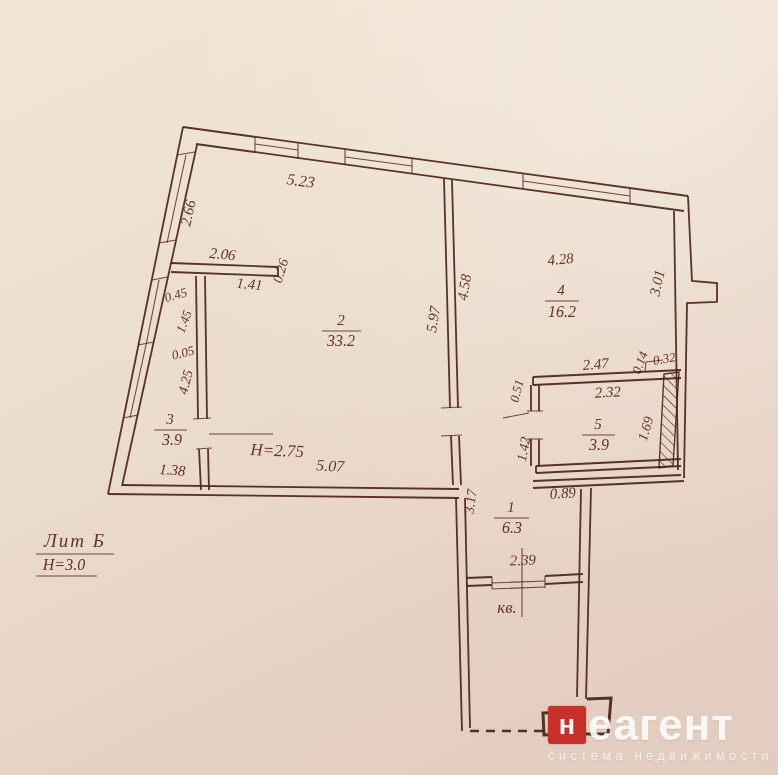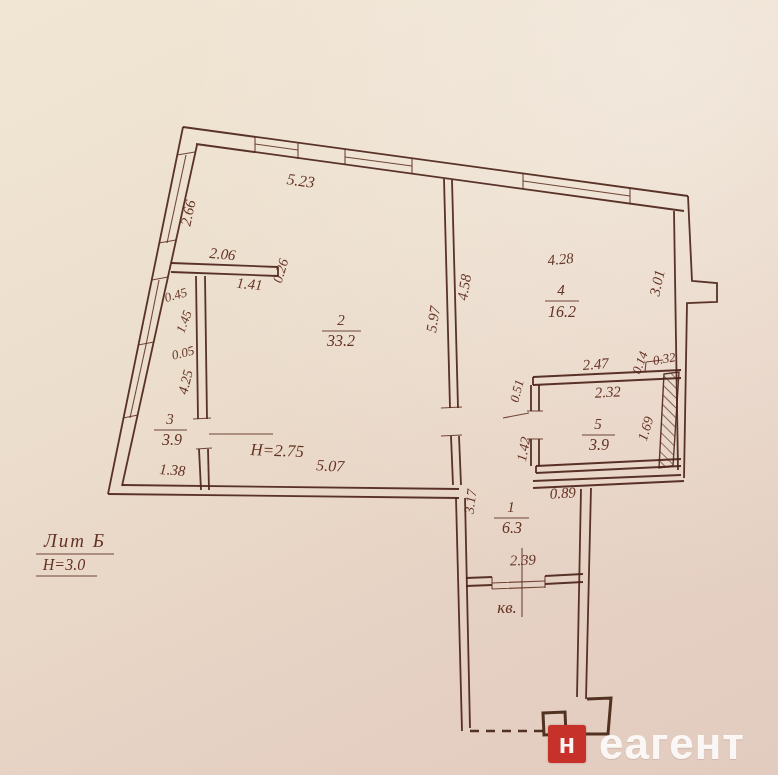--- a/index.html
+++ b/index.html
@@ -18,21 +18,21 @@
   text{fill:#5e2b1c;font-family:"Liberation Serif",serif;font-style:italic;text-anchor:middle;opacity:.95;}
   .d13{font-size:13px;} .d14{font-size:14px;} .d15{font-size:15px;}
   .d16{font-size:16px;} .d17{font-size:17px;}
   .lit{font-size:19px;letter-spacing:2px;}
   .logo{position:absolute;right:12px;bottom:12px;width:218px;font-family:"Liberation Sans",sans-serif;}
   .logo-row{display:flex;align-items:center;}
   .logo-box{width:38px;height:38px;background:#c63129;border-radius:3px;display:flex;
     align-items:center;justify-content:center;color:rgba(255,255,255,.95);
     font-size:27px;font-weight:700;flex:0 0 auto;box-shadow:0 0 2px rgba(120,40,30,.4);}
   .logo-text{color:rgba(255,255,255,.88);font-size:44px;font-weight:700;line-height:38px;
-    letter-spacing:1px;margin-left:13px;text-shadow:0 1px 1px rgba(160,120,100,.25);}
+    letter-spacing:1px;margin-left:2px;text-shadow:0 1px 1px rgba(160,120,100,.25);}
   .logo-sub{color:rgba(255,255,255,.8);font-size:13px;letter-spacing:4.2px;margin-top:4px;
     white-space:nowrap;text-shadow:0 1px 1px rgba(160,120,100,.2);}
 </style>
 </head>
 <body>
 
 <div class="paper">
   <svg width="778" height="775" viewBox="0 0 778 775">
     <defs>
       <pattern id="hatch" width="7" height="7" patternUnits="userSpaceOnUse" patternTransform="rotate(-45)">
@@ -199,14 +199,15 @@
     </g>
   </svg>
 
   <div class="logo">
     <div class="logo-row">
       <span class="logo-box">
         <span>н</span>
       </span>
       <span class="logo-text">еагент</span>
     </div>
+    <div class="logo-sub">система недвижимости</div>
   </div>
 </div>
 
 </body></html>

